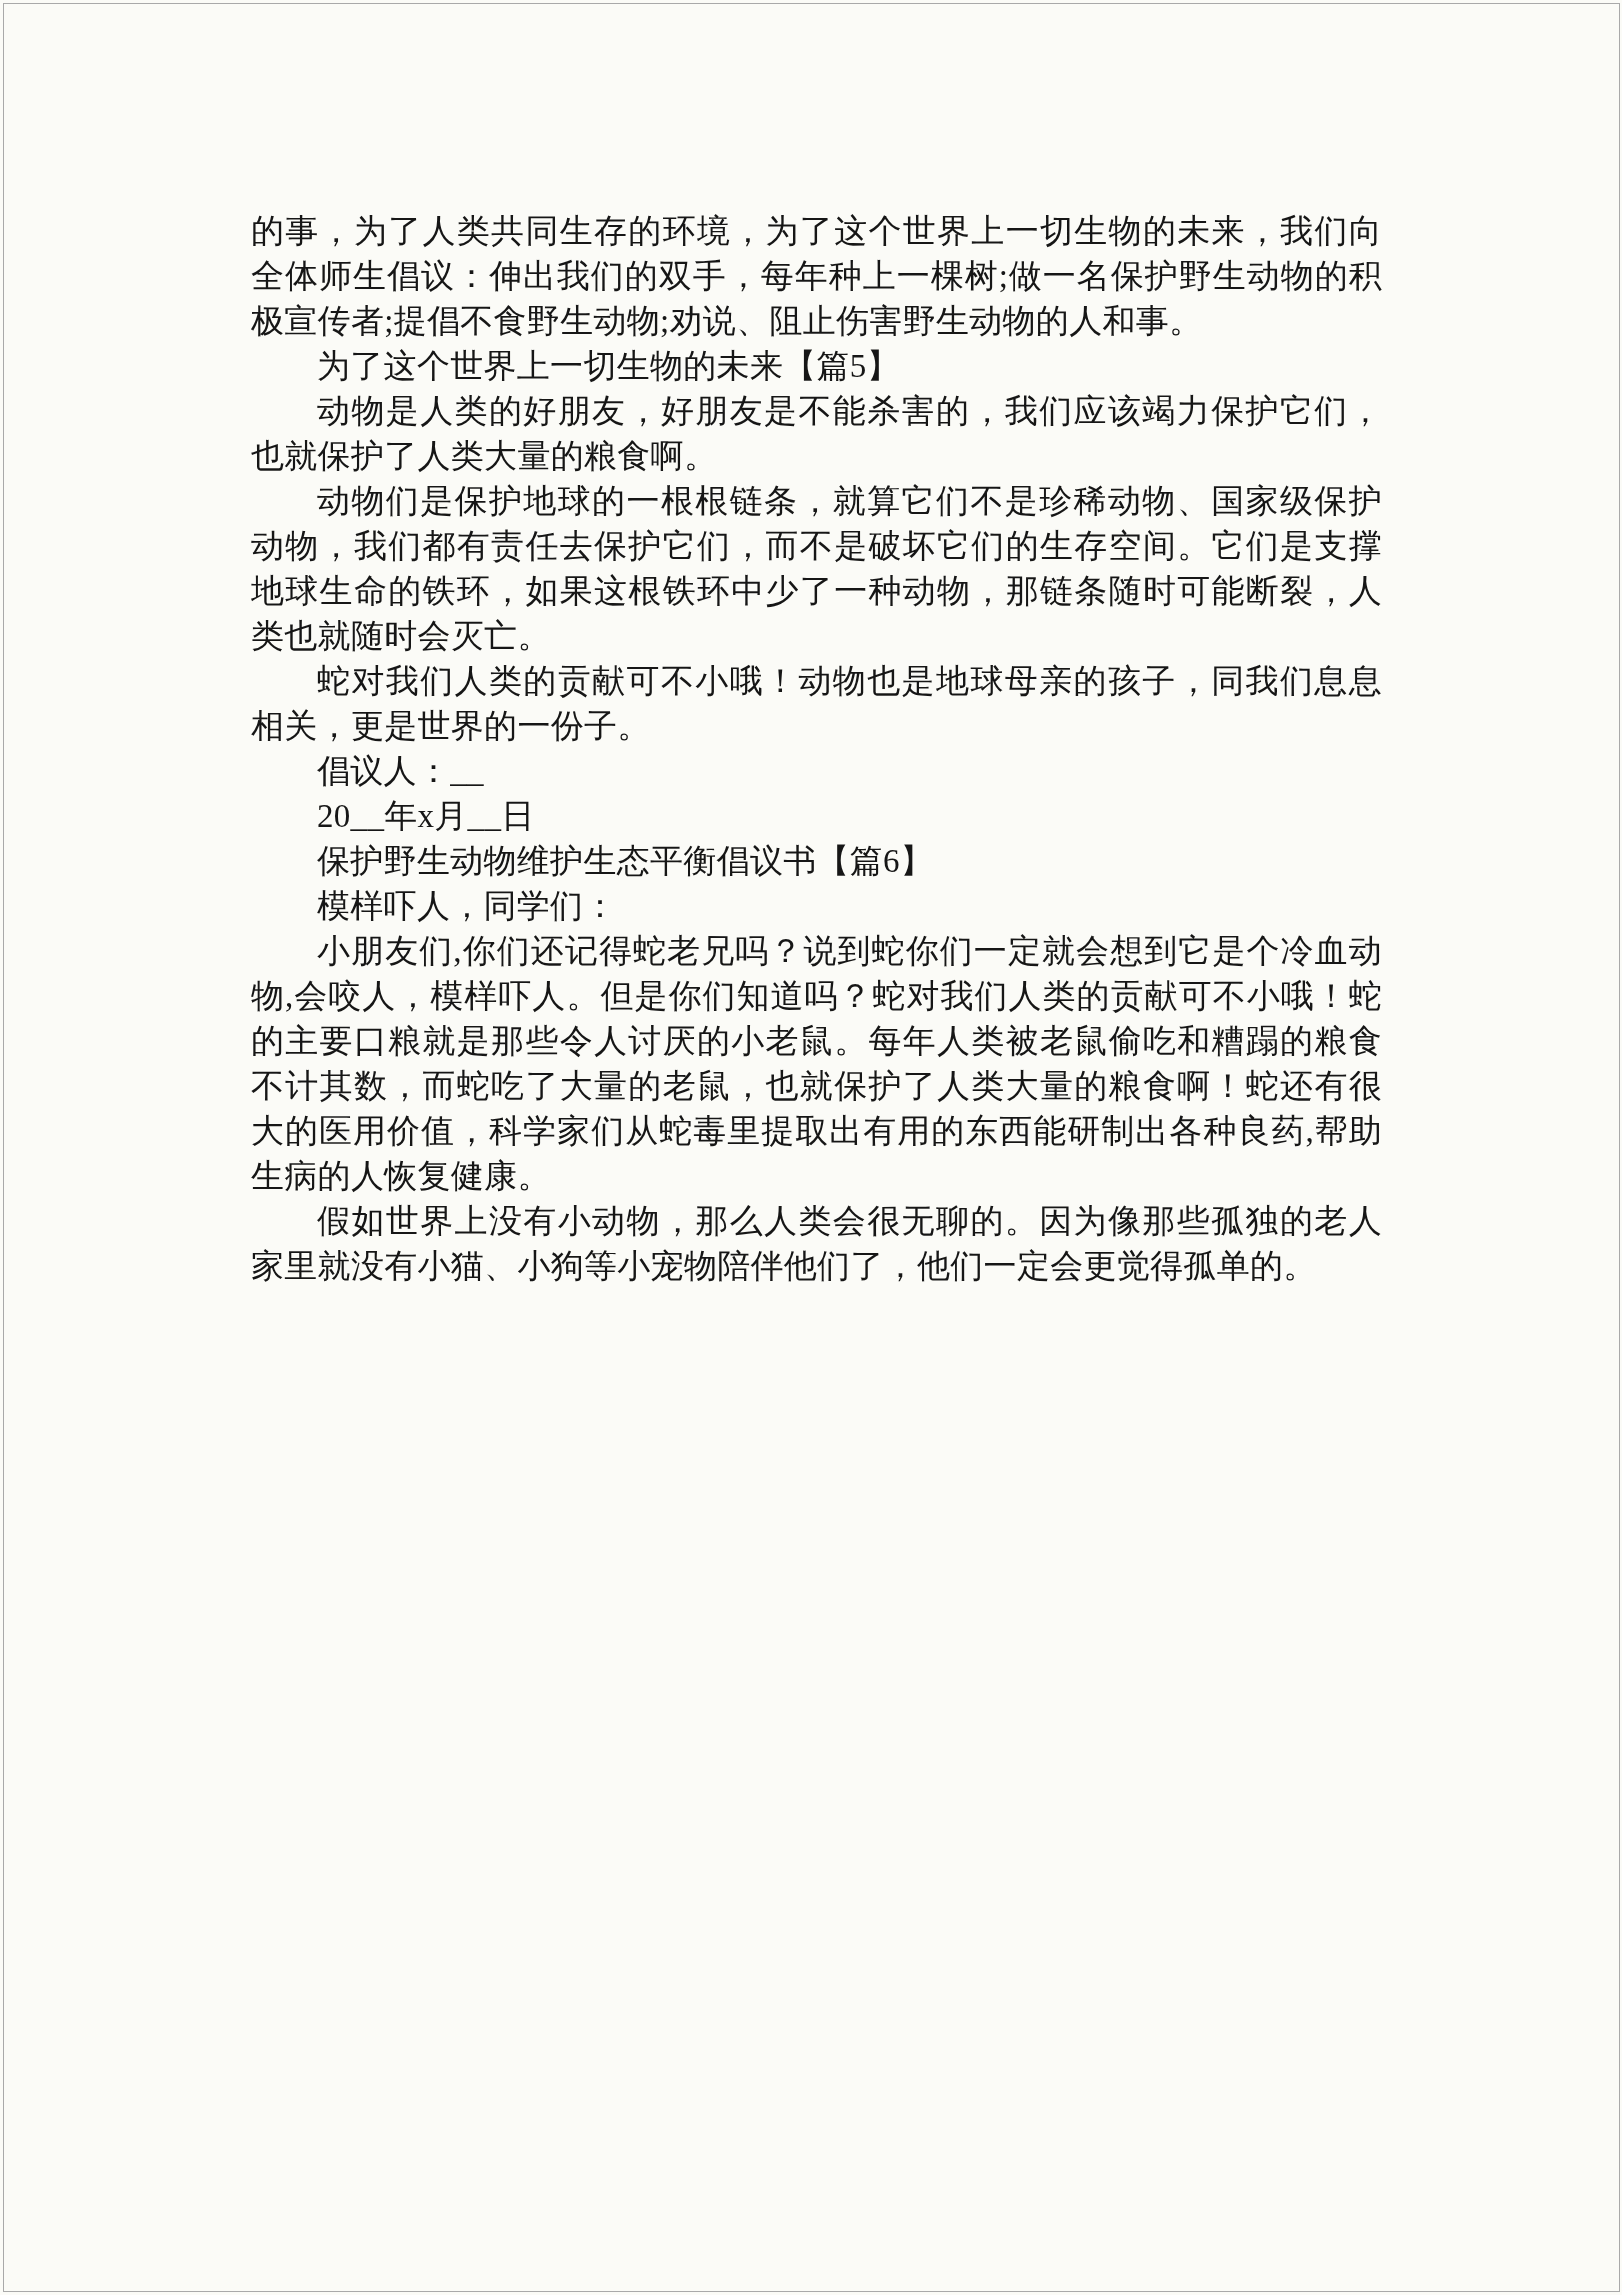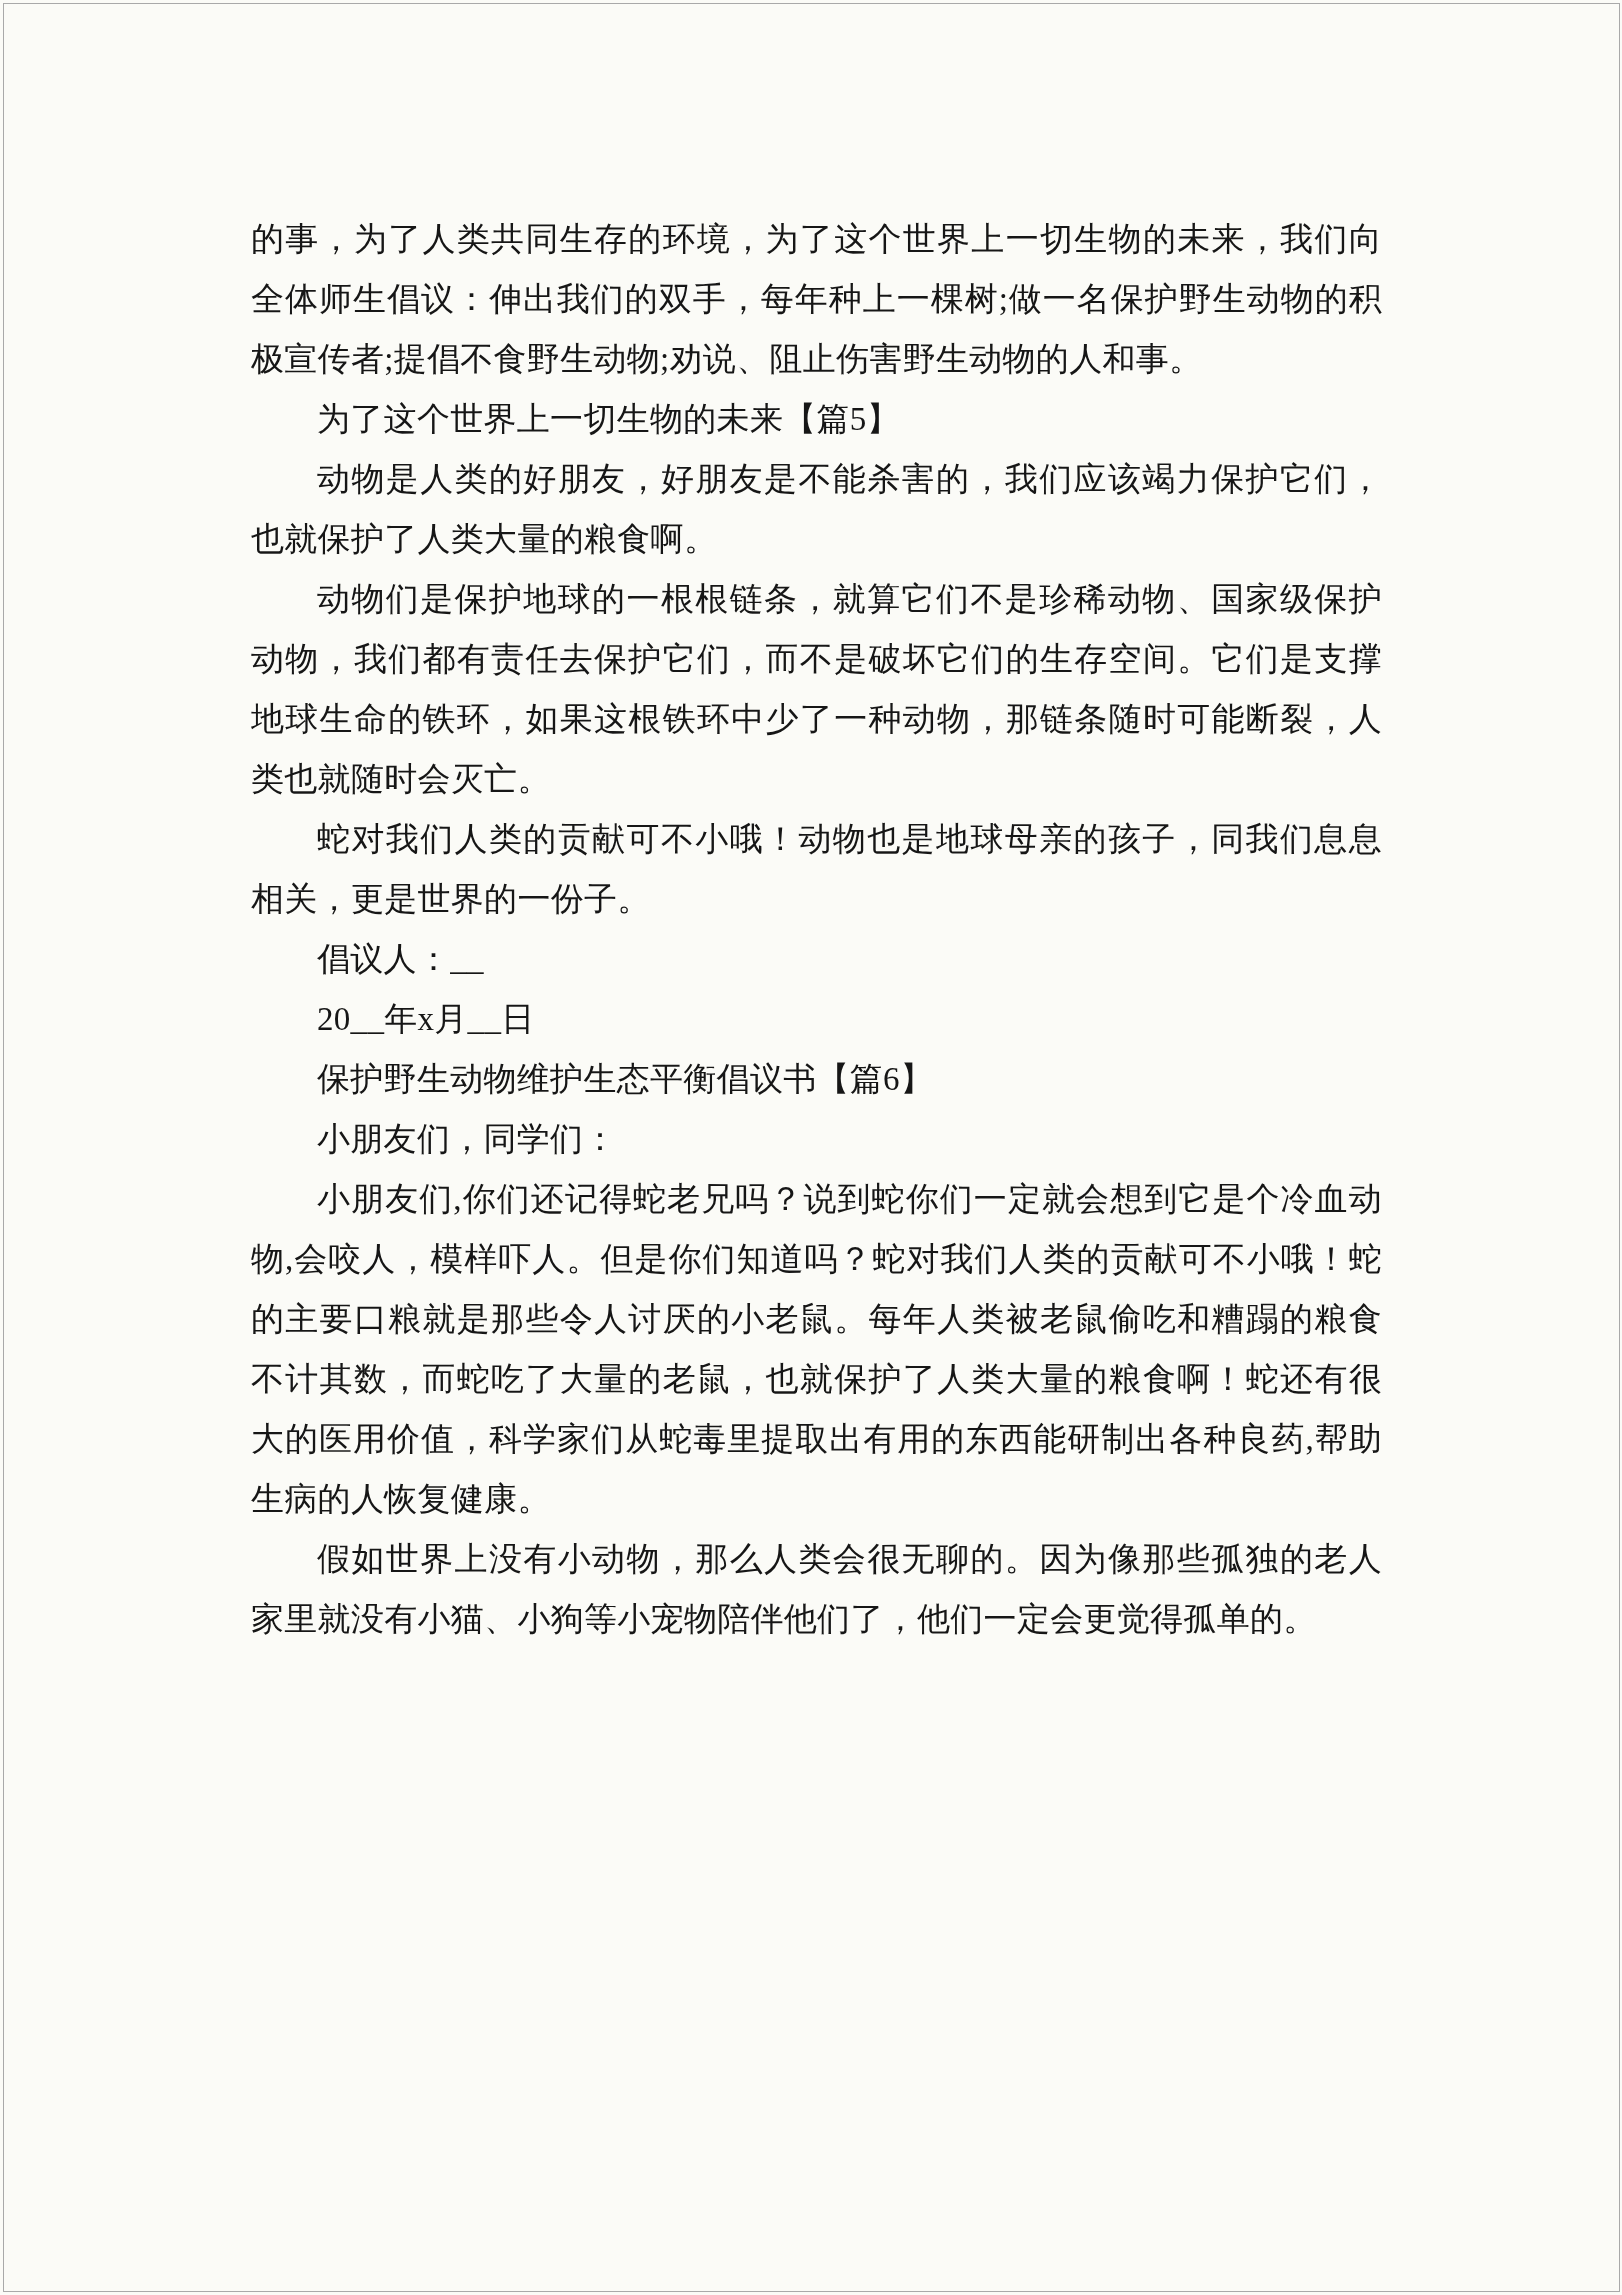--- a/index.html
+++ b/index.html
@@ -19,21 +19,21 @@
     border: 1.3px solid #a9a9a9;
     pointer-events: none;
   }
   .content {
     position: absolute;
     left: 251px;
     right: 241px;
     top: 209px;
     color: #161616;
     font-size: 33px;
-    line-height: 60px;
+    line-height: 45px;
     text-align: justify;
     letter-spacing: 0.3px;
   }
   .content p {
     margin: 0;
     text-indent: 2em;
   }
   .content p.no-indent {
     text-indent: 0;
   }
@@ -45,17 +45,17 @@
 
 <div class="content">
     <p class="no-indent">的事，为了人类共同生存的环境，为了这个世界上一切生物的未来，我们向全体师生倡议：伸出我们的双手，每年种上一棵树;做一名保护野生动物的积极宣传者;提倡不食野生动物;劝说、阻止伤害野生动物的人和事。</p>
     <p>为了这个世界上一切生物的未来【篇5】</p>
     <p>动物是人类的好朋友，好朋友是不能杀害的，我们应该竭力保护它们，也就保护了人类大量的粮食啊。</p>
     <p>动物们是保护地球的一根根链条，就算它们不是珍稀动物、国家级保护动物，我们都有责任去保护它们，而不是破坏它们的生存空间。它们是支撑地球生命的铁环，如果这根铁环中少了一种动物，那链条随时可能断裂，人类也就随时会灭亡。</p>
     <p>蛇对我们人类的贡献可不小哦！动物也是地球母亲的孩子，同我们息息相关，更是世界的一份子。</p>
     <p>倡议人：__</p>
     <p>20__年x月__日</p>
     <p>保护野生动物维护生态平衡倡议书【篇6】</p>
-    <p>小朋友们，同学们：</p>
+    <p>模样吓人，同学们：</p>
     <p>小朋友们,你们还记得蛇老兄吗？说到蛇你们一定就会想到它是个冷血动物,会咬人，模样吓人。但是你们知道吗？蛇对我们人类的贡献可不小哦！蛇的主要口粮就是那些令人讨厌的小老鼠。每年人类被老鼠偷吃和糟蹋的粮食不计其数，而蛇吃了大量的老鼠，也就保护了人类大量的粮食啊！蛇还有很大的医用价值，科学家们从蛇毒里提取出有用的东西能研制出各种良药,帮助生病的人恢复健康。</p>
     <p>假如世界上没有小动物，那么人类会很无聊的。因为像那些孤独的老人家里就没有小猫、小狗等小宠物陪伴他们了，他们一定会更觉得孤单的。</p>
   </div>
 
 
 </body></html>

